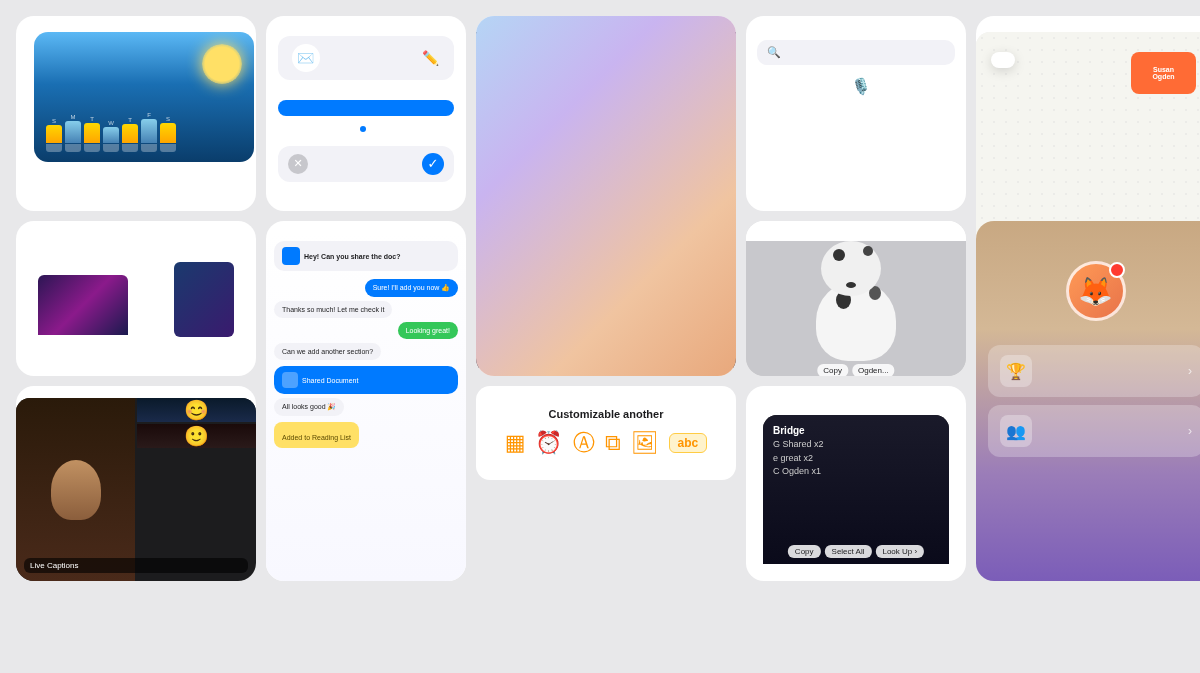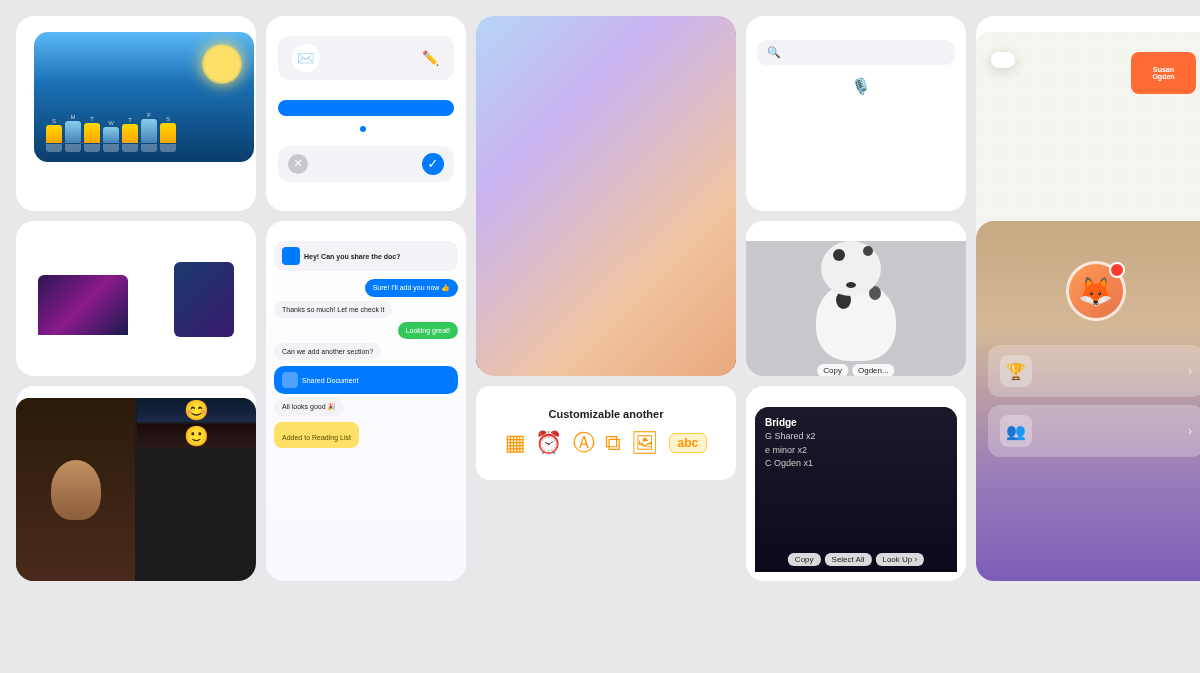--- a/index.html
+++ b/index.html
@@ -810,31 +810,34 @@
 
         <div class="face-tile large" style="background:linear-gradient(180deg,#2a1a0a,#4a2a1a);">
           <div style="width:50px;height:60px;background:linear-gradient(180deg,#c19162,#8B5E3C);border-radius:50% 50% 40% 40%;"></div>
         </div>
 
         <div style="display:flex;flex-direction:column;gap:2px;">
           <div class="face-tile" style="background:linear-gradient(180deg,#0a1a2a,#1a2a4a);">😊</div>
           <div class="face-tile" style="background:linear-gradient(180deg,#1a0a0a,#2a1a1a);">🙂</div>
         </div>
       </div>
-    </div>
-  </div>
-
-  <div class="card live-text-card" style="grid-column:4;grid-row:3;padding:9px;">
+      <div class="captions-bar">
+        <span style="font-size:8px;color:#fff;">Live Captions</span>
+      </div>
+    </div>
+  </div>
+
+  <div class="card live-text-card" style="grid-column:4;grid-row:3;padding:17px;">
     <span class="card-title" style="padding:8px 8px 4px;"></span>
     <div class="live-video-preview">
       <div style="width:100%;height:100%;background:linear-gradient(180deg,#1a1a2a,#0a0a1a);position:relative;">
         <div class="video-text-overlay">
           <div style="color:#fff;font-size:10px;font-weight:600;">Bridge</div>
           <div style="color:#ccc;font-size:9px;">G Shared x2</div>
-          <div style="color:#ccc;font-size:9px;">e minor x2</div>
+          <div style="color:#ccc;font-size:9px;">e great x2</div>
           <div style="color:#ccc;font-size:9px;">C Ogden x1</div>
         </div>
         <div class="video-buttons">
           <div class="video-btn">Copy</div>
           <div class="video-btn">Select All</div>
           <div class="video-btn">Look Up ›</div>
         </div>
       </div>
     </div>
   </div>

